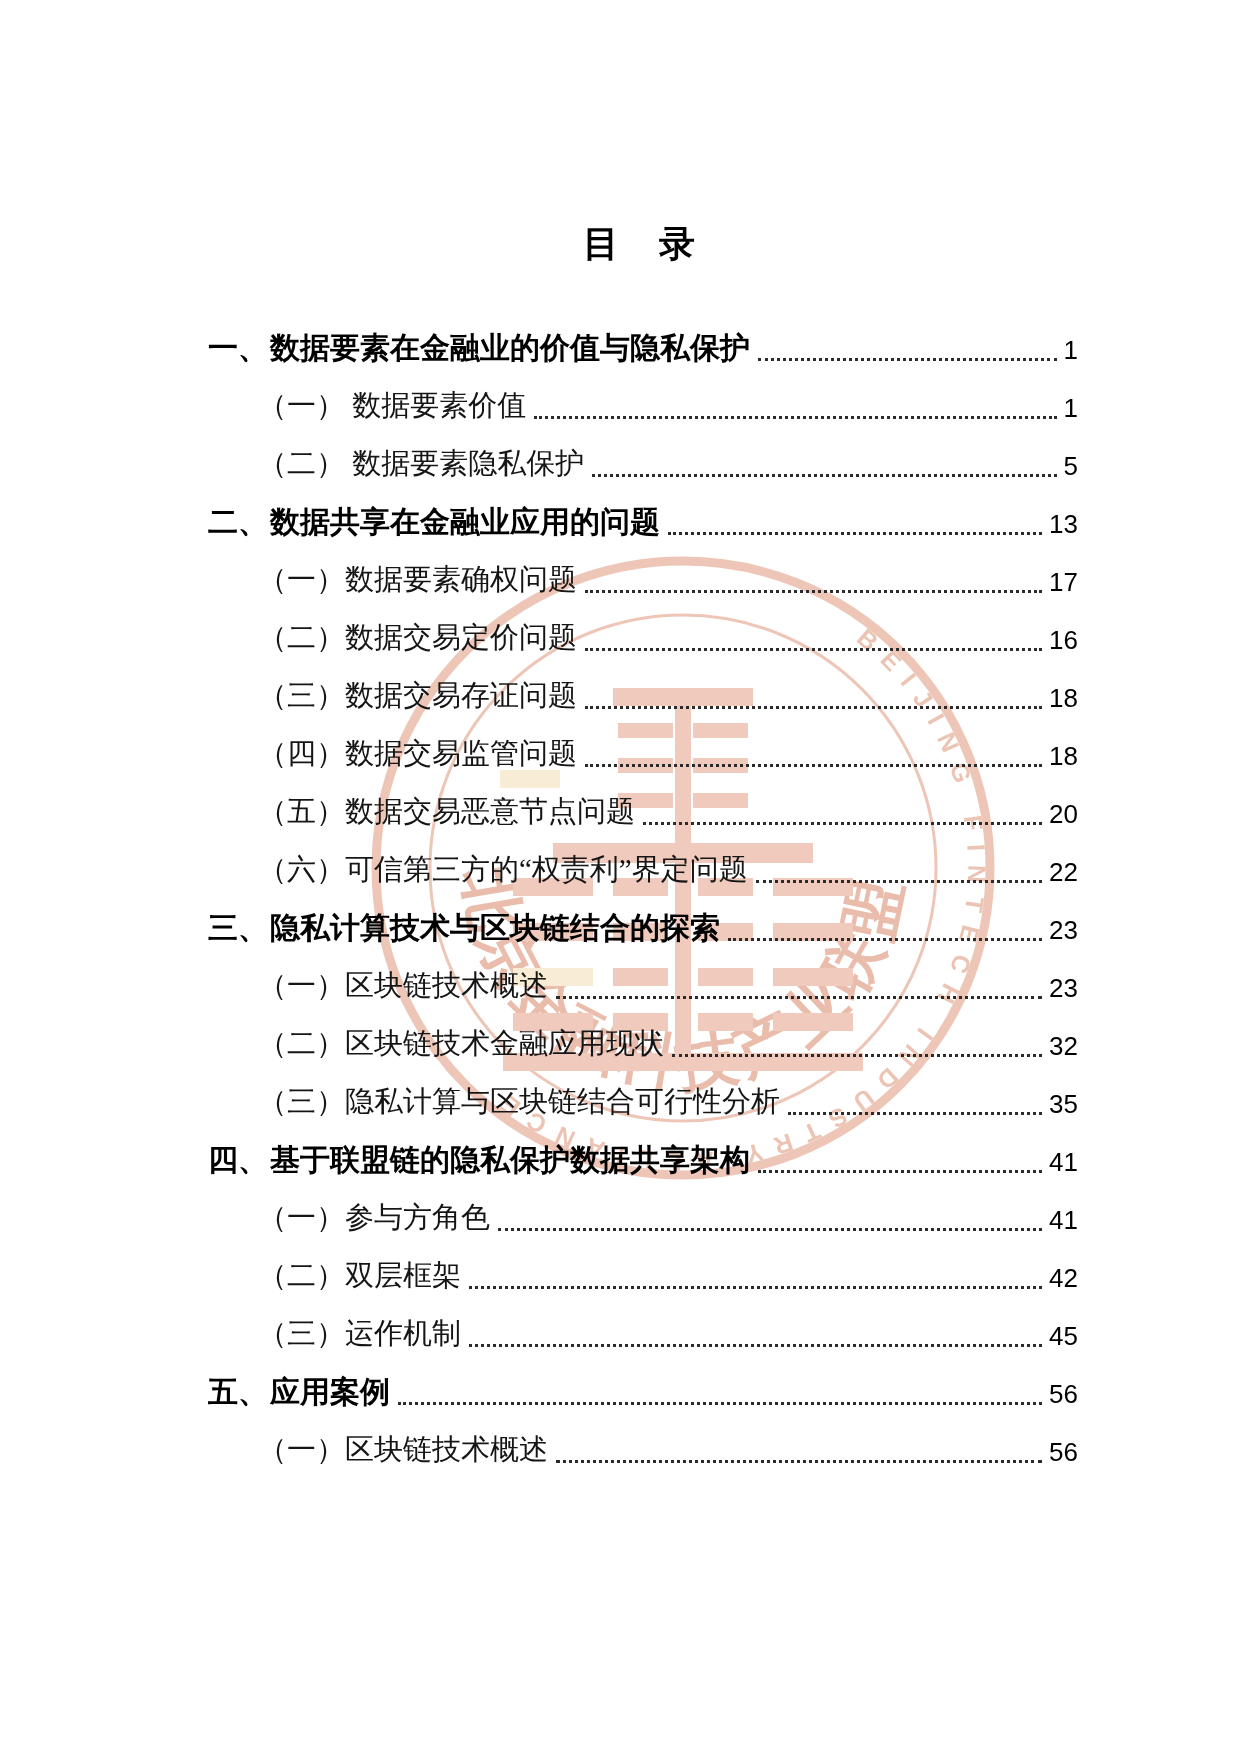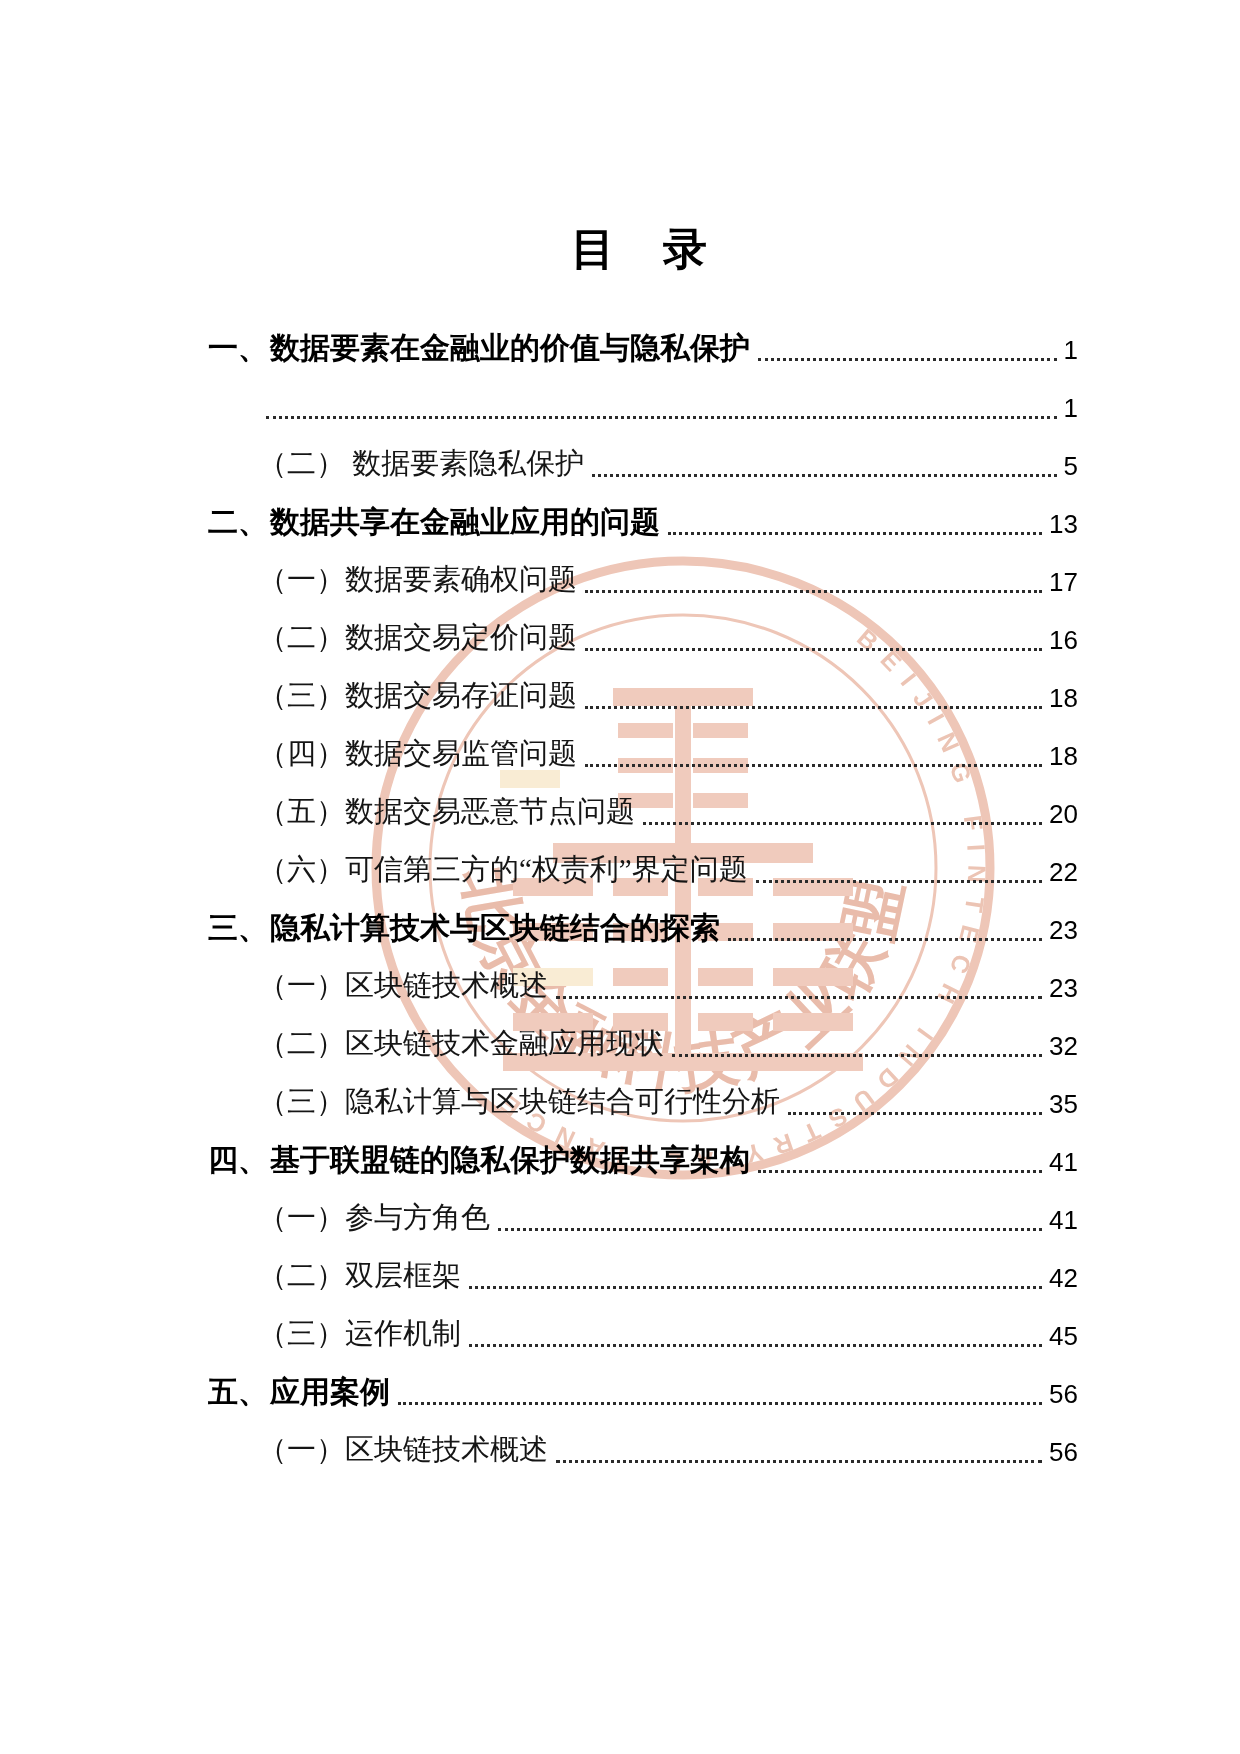--- a/index.html
+++ b/index.html
@@ -11,21 +11,21 @@
   
   .watermark{position:absolute;left:363px;top:548px;width:640px;height:640px;pointer-events:none;}
   .wm-ring{fill:none;stroke:#eec6b7;}
   .wm-cn{font-size:62px;font-weight:bold;letter-spacing:4px;fill:#e9bcab;font-family:"Liberation Sans",sans-serif;}
   .wm-en{font-size:25px;font-weight:bold;letter-spacing:13px;fill:#ecc4b4;font-family:"Liberation Sans",sans-serif;}
   .wm-bar{fill:#f0cbbd;}
   .wm-cream{fill:#f9ecd4;}
   
   .title{
     position:absolute;left:200px;width:880px;top:220px;margin:0;
-    text-align:center;font-size:44px;font-weight:bold;color:#000;
+    text-align:center;font-size:36px;font-weight:bold;color:#000;
     font-family:"Liberation Sans",sans-serif;letter-spacing:2px;white-space:pre;
   }
   
   .toc{position:absolute;left:0;top:319px;width:1240px;}
   .row{display:flex;height:58px;align-items:center;padding-right:162px;}
   .row.l1{padding-left:208px;font-weight:bold;font-size:30px;font-family:"Liberation Sans",sans-serif;color:#000;}
   .row.l2{padding-left:258px;font-weight:normal;font-size:29px;font-family:"Liberation Serif",serif;color:#151515;}
   .num{display:inline-block;width:62px;flex:none;}
   .t{flex:none;white-space:pre;text-align:right;}
   .leader{flex:1 1 auto;align-self:center;height:0;border-bottom:3px dotted #2b2b2b;margin-left:8px;margin-right:7px;transform:translateY(11px);}
@@ -86,20 +86,21 @@
   <h1 class="title">目　录</h1>
 
   <div class="toc" id="toc">
       <div class="row l1">
         <span class="num">一、</span>
         <span class="t">数据要素在金融业的价值与隐私保护</span>
         <span class="leader"></span>
         <span class="pg">1</span>
       </div>
       <div class="row l2">
+        <span class="t">（一） 数据要素价值</span>
         <span class="leader"></span>
         <span class="pg">1</span>
       </div>
       <div class="row l2">
         <span class="t">（二） 数据要素隐私保护</span>
         <span class="leader"></span>
         <span class="pg">5</span>
       </div>
       <div class="row l1">
         <span class="num">二、</span>

